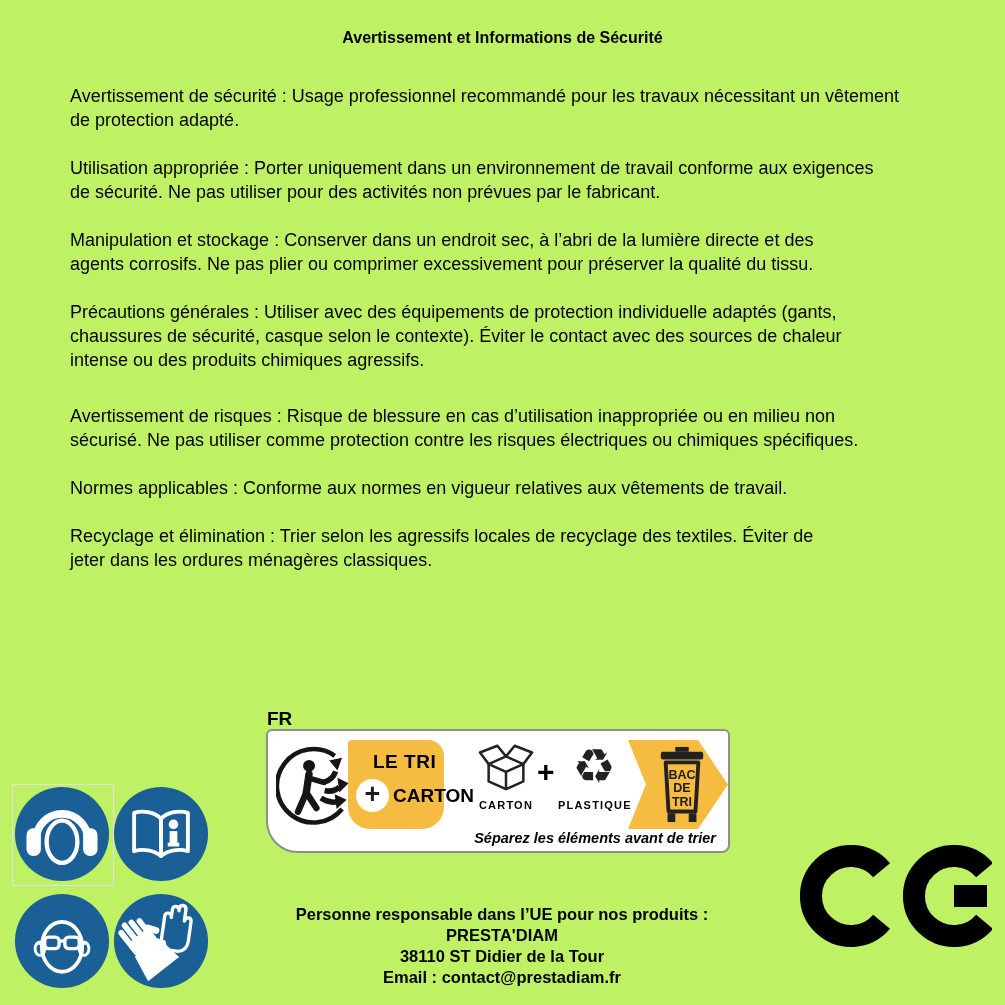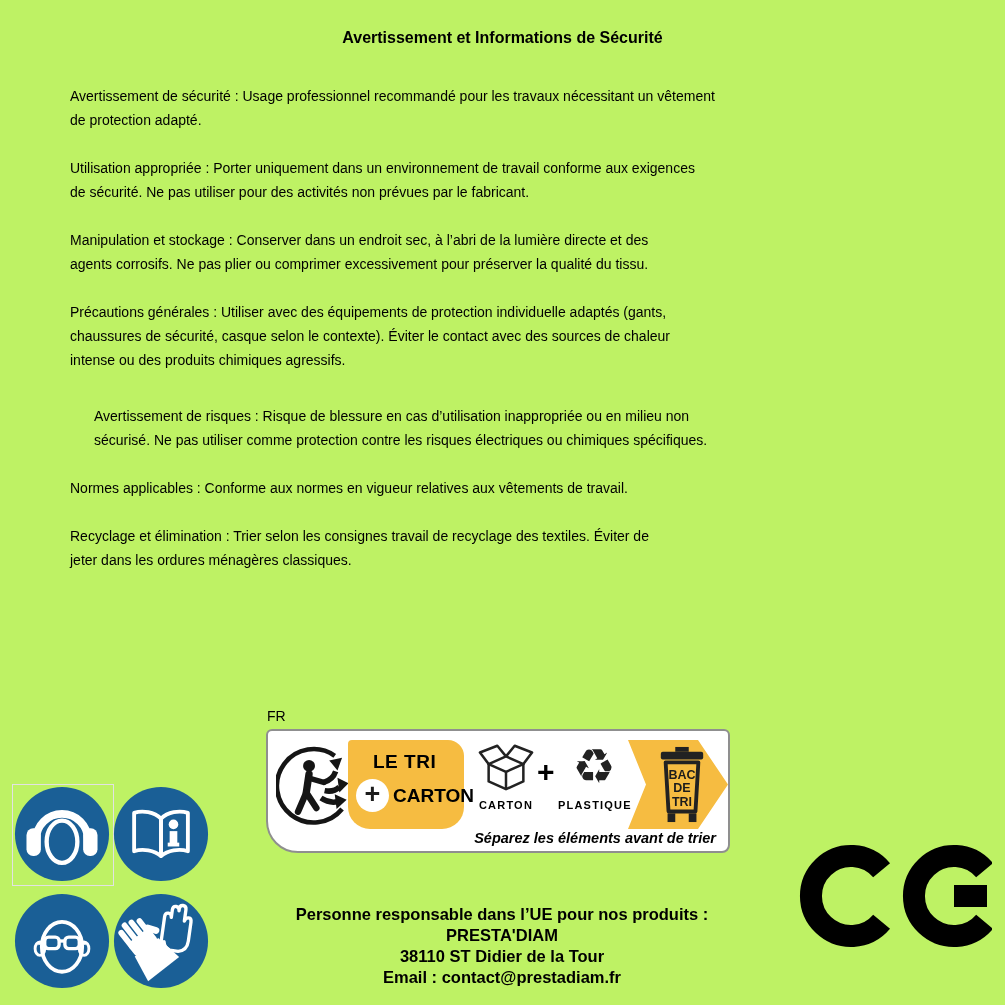--- a/index.html
+++ b/index.html
@@ -4,34 +4,34 @@
 <style>
   html,body { margin:0; padding:0; background:#fff; }
   .page {
     position:relative; width:1005px; height:1005px; background:#bef264;
     font-family:"Liberation Sans", sans-serif; color:#000; overflow:hidden;
   }
   .doc-title {
     position:absolute; top:29px; left:0; width:100%;
     text-align:center; font-size:16px; font-weight:bold;
   }
-  .body-text { position:absolute; top:84px; left:70px; width:927px; font-size:14px; line-height:24px; }
+  .body-text { position:absolute; top:84px; left:70px; width:927px; font-size:18px; line-height:24px; }
   .body-text p { margin:0 0 24px 0; white-space:pre-line; }
-  .body-text p.gap-before { margin-top:32px;margin-left:24px; }
-
-  
-  .fr-label { position:absolute; left:267px; top:708px; font-size:14px; font-weight:normal; }
+  .body-text p.gap-before { margin-top:32px; }
+
+  
+  .fr-label { position:absolute; left:267px; top:708px; font-size:19px; font-weight:bold; }
   .tri-box {
     position:absolute; left:266px; top:729px; width:464px; height:124px;
     border:2px solid #8f8f8f; border-radius:6px 6px 8px 32px; background:#fff; box-sizing:border-box;
   }
   .tri-box * { box-sizing:border-box; }
   .triman { position:absolute; left:8px; top:10px; width:78px; height:92px; }
   .yellow-block {
-    position:absolute; left:80px; top:9px; width:116px; height:89px;
+    position:absolute; left:80px; top:9px; width:96px; height:89px;
     background:#F6BC41; border-radius:4px 16px 22px 22px;
   }
   .letri  { position:absolute; left:25px; top:11px; font-size:19px; font-weight:bold; letter-spacing:.5px; }
   .plus-circle {
     position:absolute; left:8px; top:39px; width:33px; height:33px; border-radius:50%;
     background:#fff; color:#1c1c1c; font-size:27px; font-weight:bold; text-align:center; line-height:31px;
   }
   .facile { position:absolute; left:45px; top:45px; font-size:19px; font-weight:bold; }
   .material { position:absolute; top:8px; width:72px; text-align:center; }
   .material.carton { left:202px; }
@@ -79,21 +79,21 @@
     <p>Utilisation appropriée : Porter uniquement dans un environnement de travail conforme aux exigences
 de sécurité. Ne pas utiliser pour des activités non prévues par le fabricant.</p>
     <p>Manipulation et stockage : Conserver dans un endroit sec, à l’abri de la lumière directe et des
 agents corrosifs. Ne pas plier ou comprimer excessivement pour préserver la qualité du tissu.</p>
     <p>Précautions générales : Utiliser avec des équipements de protection individuelle adaptés (gants,
 chaussures de sécurité, casque selon le contexte). Éviter le contact avec des sources de chaleur
 intense ou des produits chimiques agressifs.</p>
     <p class="gap-before">Avertissement de risques : Risque de blessure en cas d’utilisation inappropriée ou en milieu non
 sécurisé. Ne pas utiliser comme protection contre les risques électriques ou chimiques spécifiques.</p>
     <p>Normes applicables : Conforme aux normes en vigueur relatives aux vêtements de travail.</p>
-    <p>Recyclage et élimination : Trier selon les consignes travail de recyclage des textiles. Éviter de
+    <p>Recyclage et élimination : Trier selon les agressifs locales de recyclage des textiles. Éviter de
 jeter dans les ordures ménagères classiques.</p>
   </div>
 
   <div class="fr-label">FR</div>
 
   <div class="tri-box">
 
     <svg class="triman" viewBox="0 0 85 100">
       <path d="M64,16 A40,40 0 1 0 72,74" stroke="#151515" stroke-width="5" fill="none"></path>
       <circle cx="36" cy="27" r="6.5" fill="#151515"></circle>

